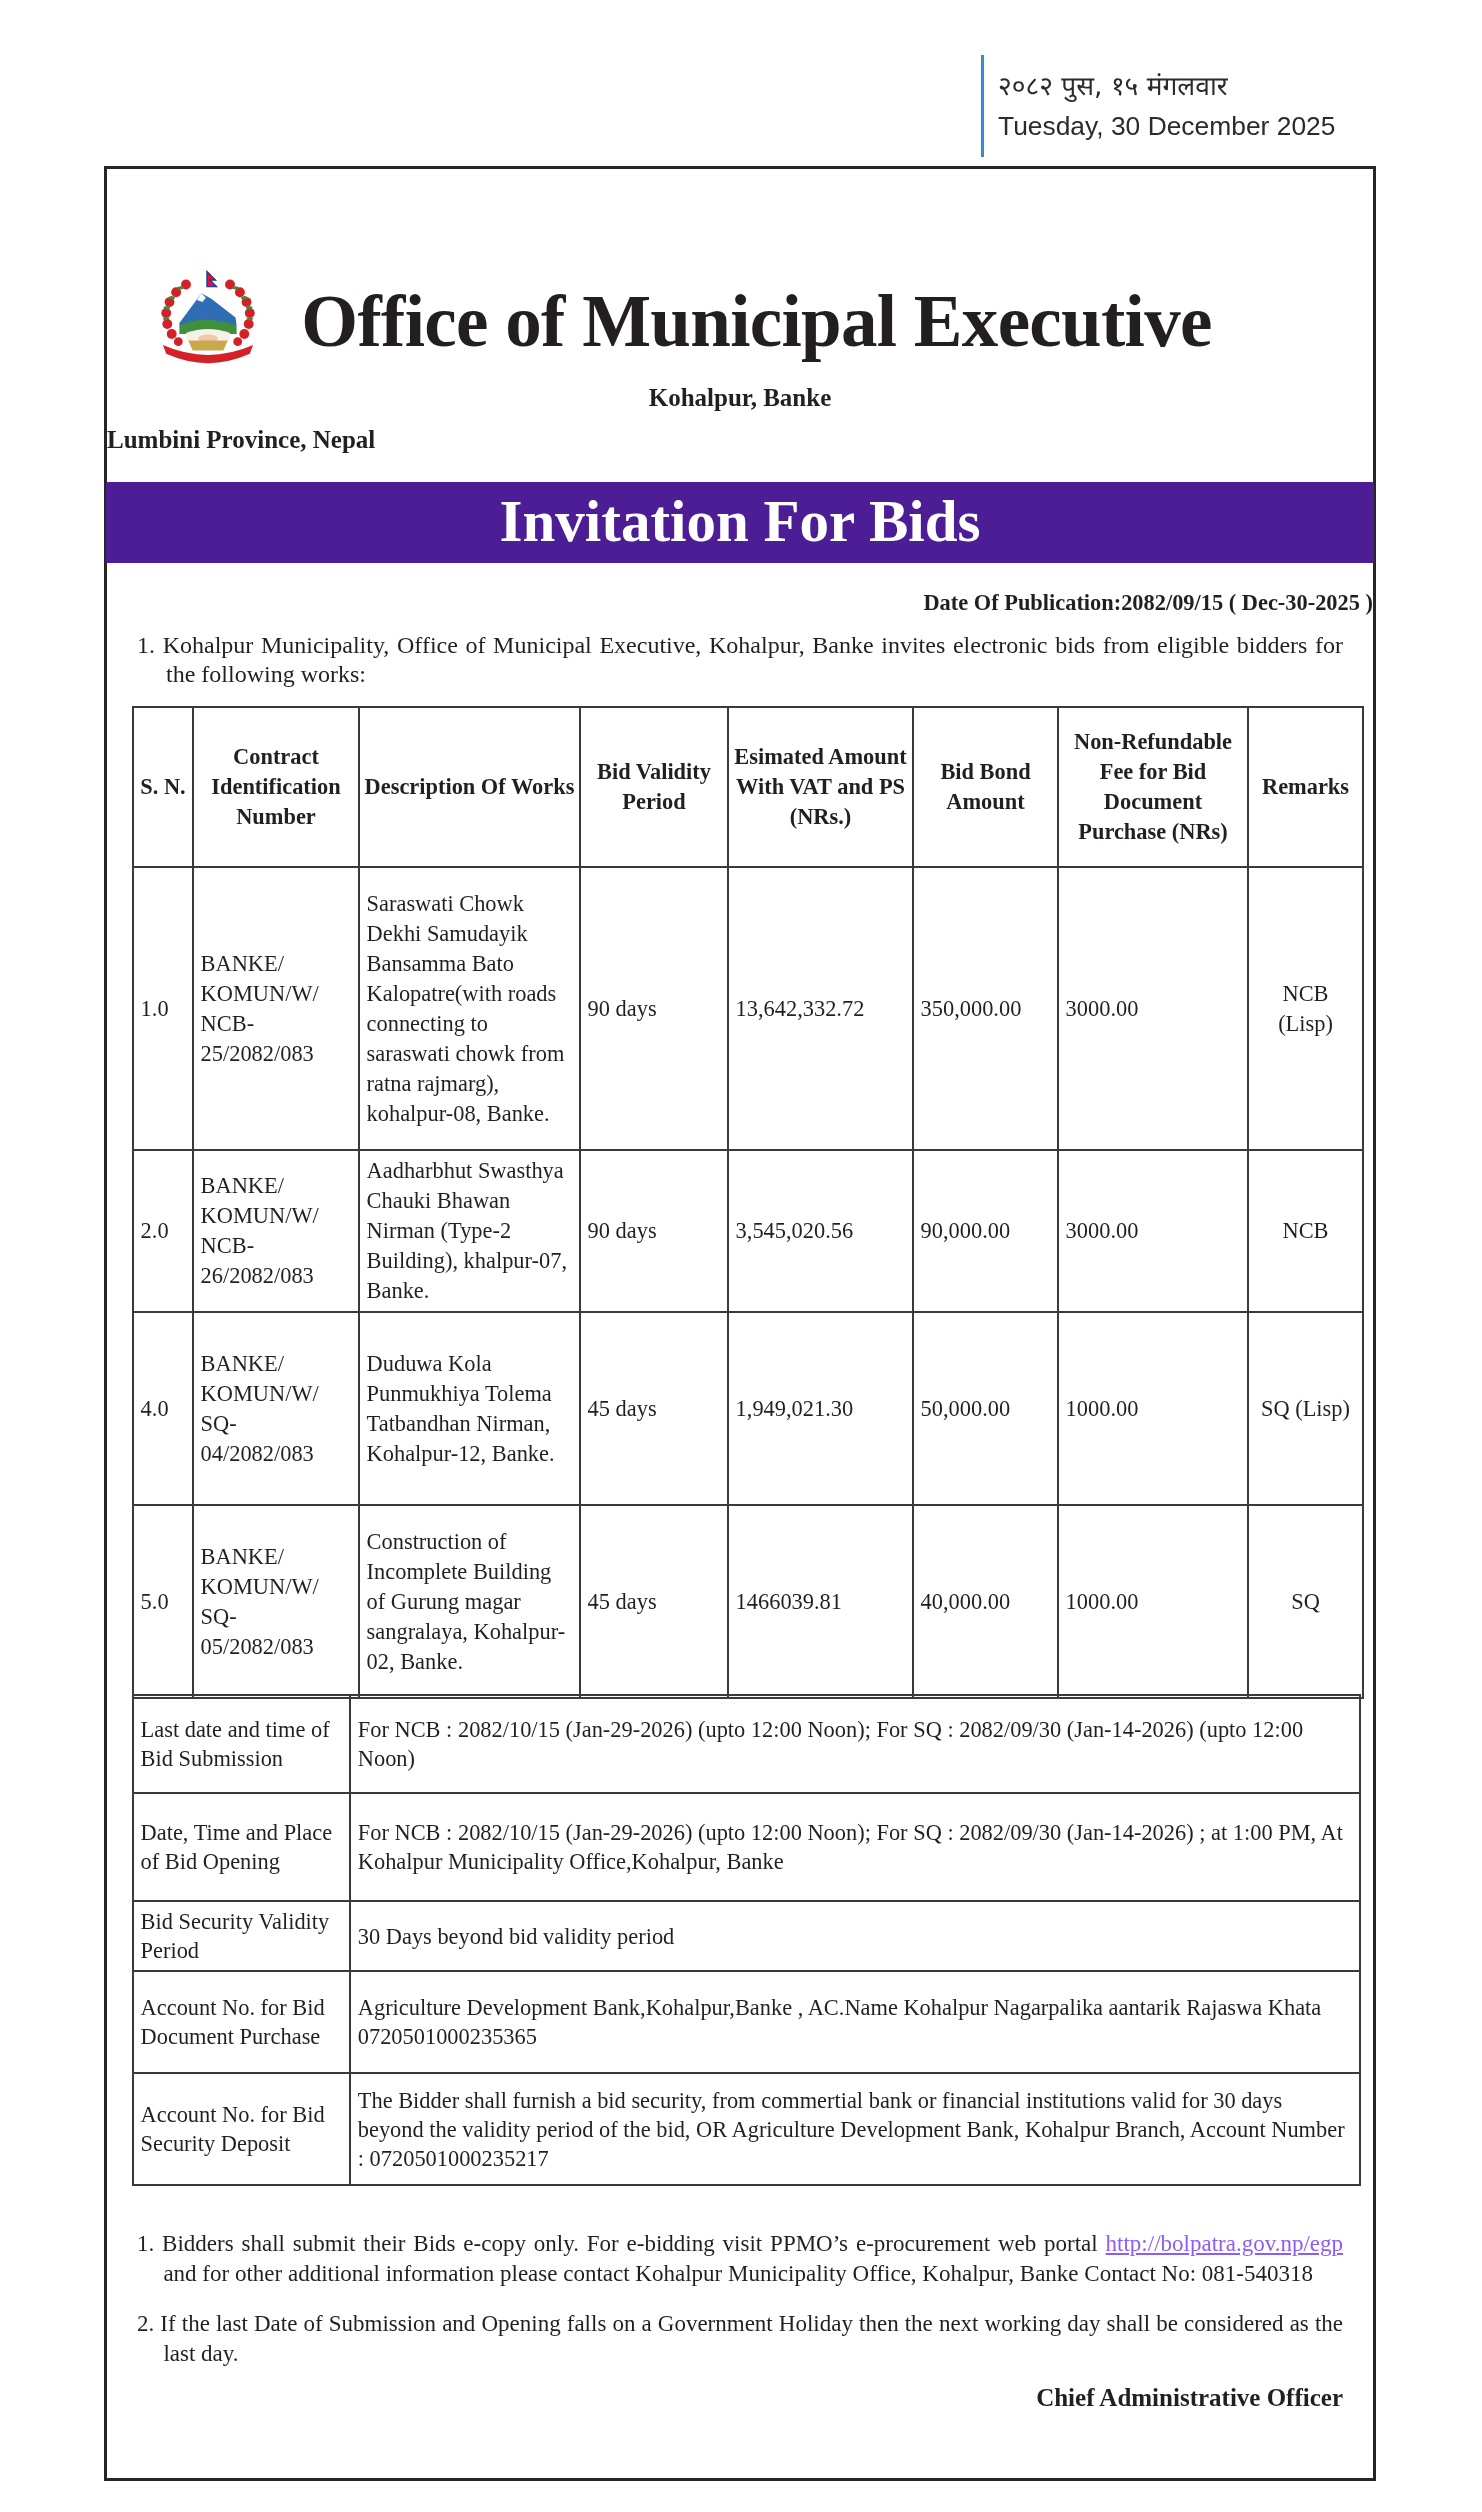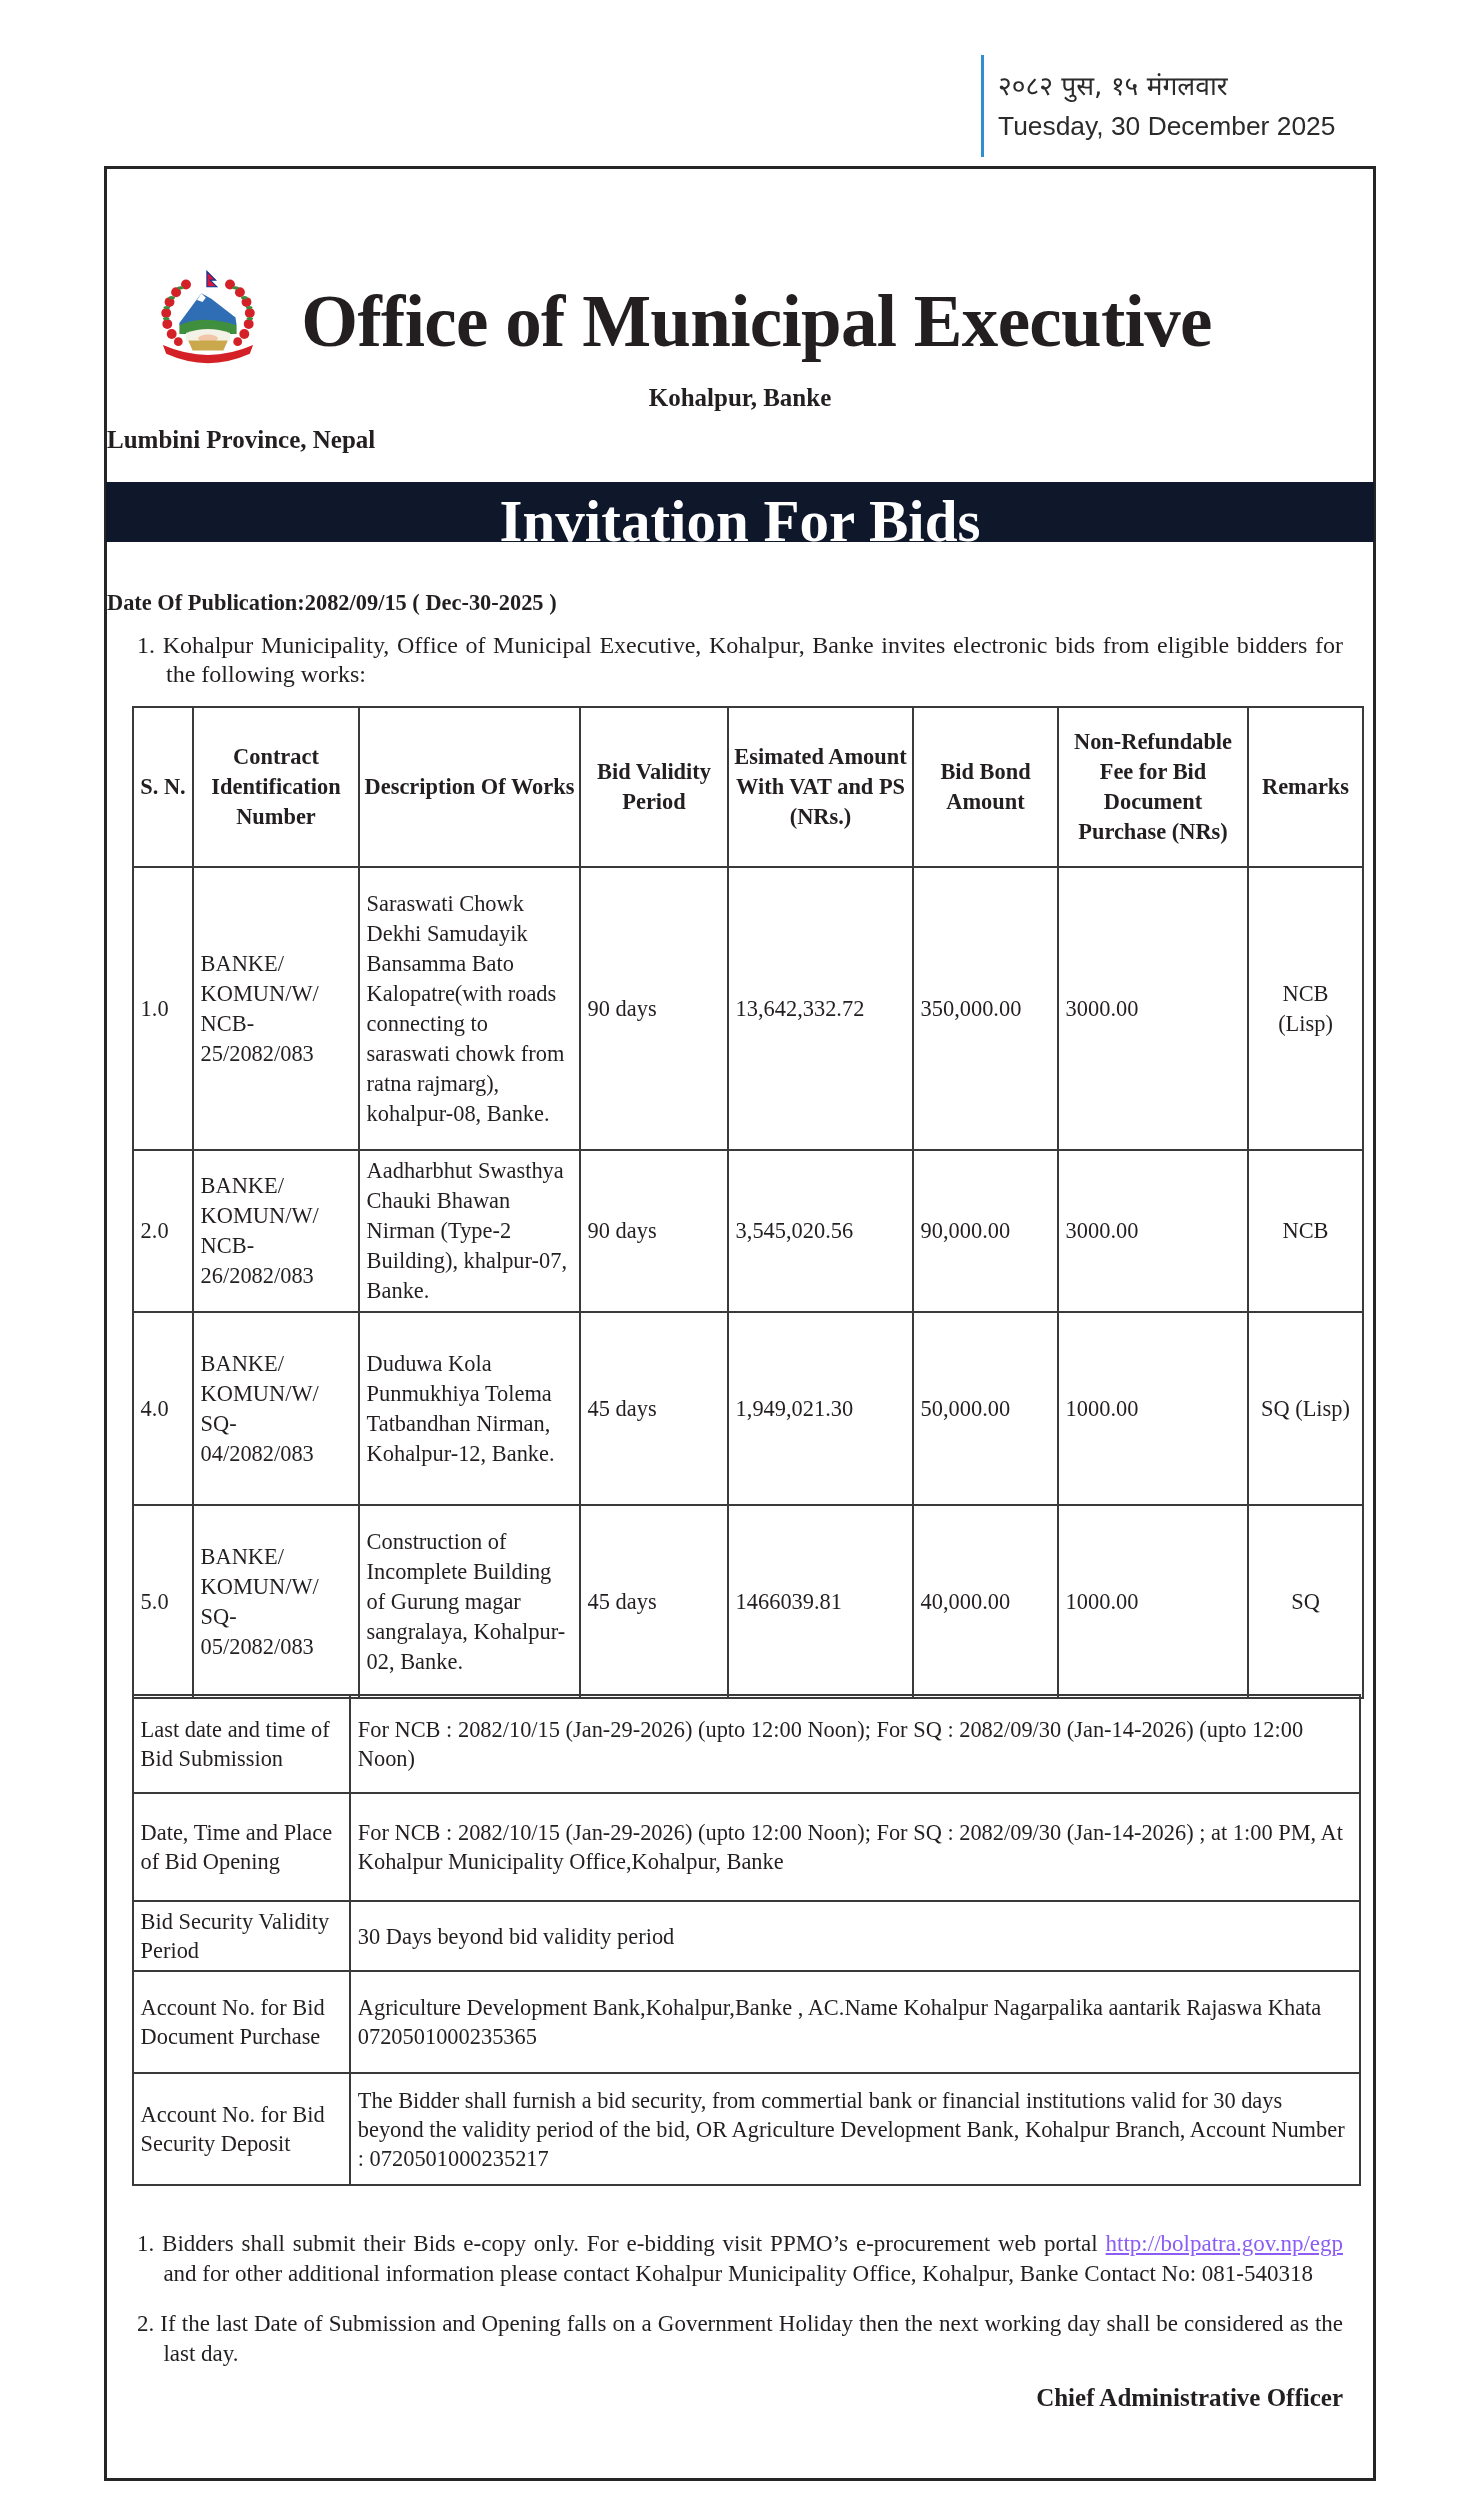--- a/index.html
+++ b/index.html
@@ -29,24 +29,24 @@
 
   .emblem { position: absolute; left: 45px; top: 99px; width: 112px; height: 99px; }
 
   .org-name { position: absolute; left: 0; right: 0; top: 41px; text-align: center;
               font-weight: bold; font-size: 55px; letter-spacing: -0.7px; }
   .office-name { position: absolute; left: 0; right: 0; top: 111px; text-align: center;
                  font-weight: bold; font-size: 73px; letter-spacing: -0.7px; padding-left: 33px; }
   .addr1 { position: absolute; left: 0; right: 0; top: 215px; text-align: center; font-weight: bold; font-size: 25px; }
   .addr2 { position: absolute; left: 0; right: 0; top: 257px; text-align: left; font-weight: bold; font-size: 25px; }
 
-  .title-bar { position: absolute; left: -1.3px; right: -1.3px; top: 313px; height: 60px; background: #0f172a;
+  .title-bar { position: absolute; left: -1.3px; right: -1.3px; top: 313px; height: 81px; background: #4c1d95;
                color: #ffffff; text-align: center; font-weight: bold; font-size: 59px; line-height: 79px; }
 
-  .pub-date { position: absolute; left: 0; right: 0; top: 421px; text-align: left; font-weight: bold; font-size: 22.4px; }
+  .pub-date { position: absolute; left: 0; right: 0; top: 421px; text-align: right; font-weight: bold; font-size: 22.4px; }
 
   .intro { position: absolute; left: 30px; right: 30px; top: 462px; font-size: 24px; line-height: 29px;
            text-align: justify; padding-left: 29px; text-indent: -29px; }
 
   
   .bids-table { position: absolute; left: 25px; top: 537px; width: 1229px; border-collapse: collapse;
                 table-layout: fixed; font-size: 22.4px; }
   .bids-table th, .bids-table td { border: 2.6px solid #3a3a3a; padding: 0 6.6px; vertical-align: middle; }
   .bids-table th { font-weight: bold; text-align: center; line-height: 30px; height: 158px; padding: 0 4px; }
   .bids-table td { line-height: 30px; text-align: left; }

